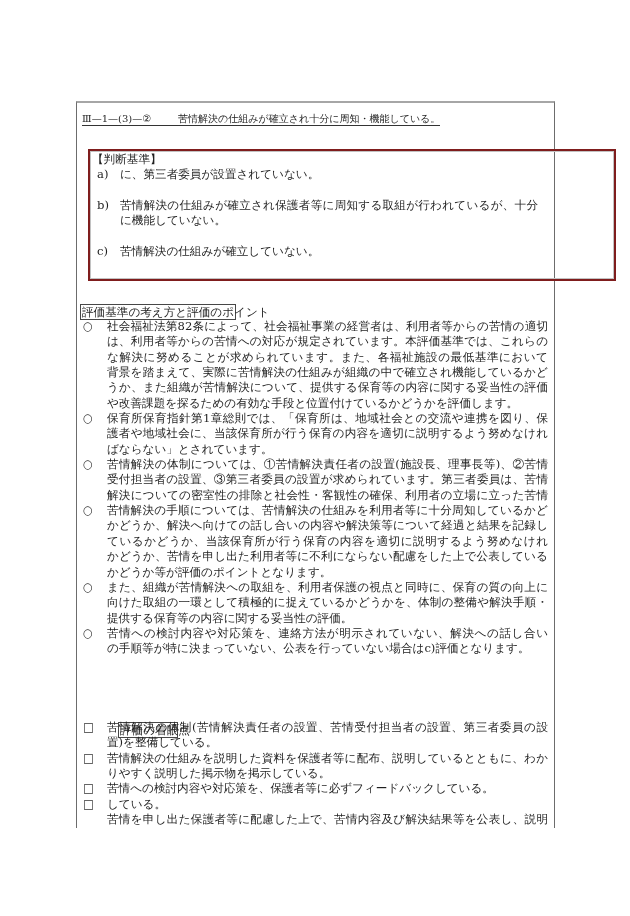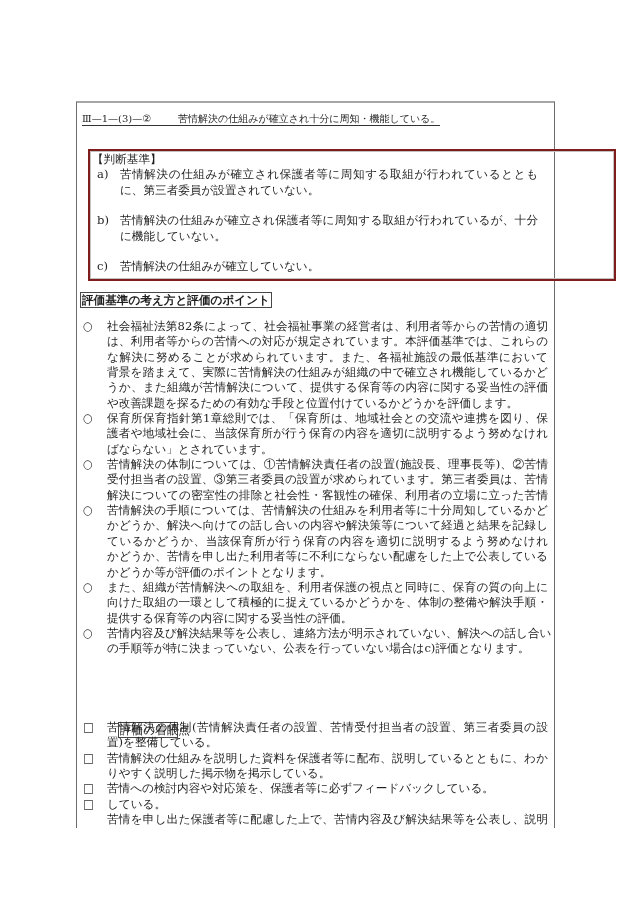--- a/index.html
+++ b/index.html
@@ -57,39 +57,38 @@
 
 <div class="title">
   <span class="code">Ⅲ—1—(3)—②</span><span class="txt">苦情解決の仕組みが確立され十分に周知・機能している。</span>
 </div>
 
 <div class="crit">
   <div class="ln crit-head">【判断基準】</div>
 
   <div class="crit-item">
     <span class="mk">a)</span>
-    <div class="ln j">苦情解決の仕組みが確立され保護者等に周知する取組が行われているととも</div>
     <div class="ln">に、第三者委員が設置されていない。</div>
   </div>
   <div class="blank"></div>
 
   <div class="crit-item">
     <span class="mk">b)</span>
     <div class="ln j">苦情解決の仕組みが確立され保護者等に周知する取組が行われているが、十分</div>
     <div class="ln">に機能していない。</div>
   </div>
   <div class="blank"></div>
 
   <div class="crit-item">
     <span class="mk">c)</span>
     <div class="ln">苦情解決の仕組みが確立していない。</div>
   </div>
 </div>
 
-<div class="label-box" style="top:292px; width:192px;font-weight:bold;">評価基準の考え方と評価のポイント</div>
+<div class="label-box" style="top:304px; width:156px;">評価基準の考え方と評価のポイント</div>
 
 <div class="list" style="top:319px;">
   <div class="item">
     <span class="bullet">○</span>
     <div class="ln j">社会福祉法第82条によって、社会福祉事業の経営者は、利用者等からの苦情の適切</div>
     <div class="ln j">は、利用者等からの苦情への対応が規定されています。本評価基準では、これらの</div>
     <div class="ln j">な解決に努めることが求められています。また、各福祉施設の最低基準において</div>
     <div class="ln j">背景を踏まえて、実際に苦情解決の仕組みが組織の中で確立され機能しているかど</div>
     <div class="ln j">うか、また組織が苦情解決について、提供する保育等の内容に関する妥当性の評価</div>
     <div class="ln">や改善課題を探るための有効な手段と位置付けているかどうかを評価します。</div>
@@ -115,21 +114,21 @@
     <div class="ln">かどうか等が評価のポイントとなります。</div>
   </div>
   <div class="item">
     <span class="bullet">○</span>
     <div class="ln j">また、組織が苦情解決への取組を、利用者保護の視点と同時に、保育の質の向上に</div>
     <div class="ln j">向けた取組の一環として積極的に捉えているかどうかを、体制の整備や解決手順・</div>
     <div class="ln">提供する保育等の内容に関する妥当性の評価。</div>
   </div>
   <div class="item">
     <span class="bullet">○</span>
-    <div class="ln j">苦情内容及び解決結果等を公表し、連絡方法が明示されていない、解決への話し合い</div>
+    <div class="ln j">苦情への検討内容や対応策を、連絡方法が明示されていない、解決への話し合い</div>
     <div class="ln">の手順等が特に決まっていない、公表を行っていない場合はc)評価となります。</div>
   </div>
 </div>
 
 <div class="label-box" style="top:722px; width:60px;margin-left:38px;">評価の着眼点</div>
 
 <div class="list" style="top:720px;">
   <div class="item">
     <span class="bullet">□</span>
     <div class="ln j">苦情解決の体制(苦情解決責任者の設置、苦情受付担当者の設置、第三者委員の設</div>

